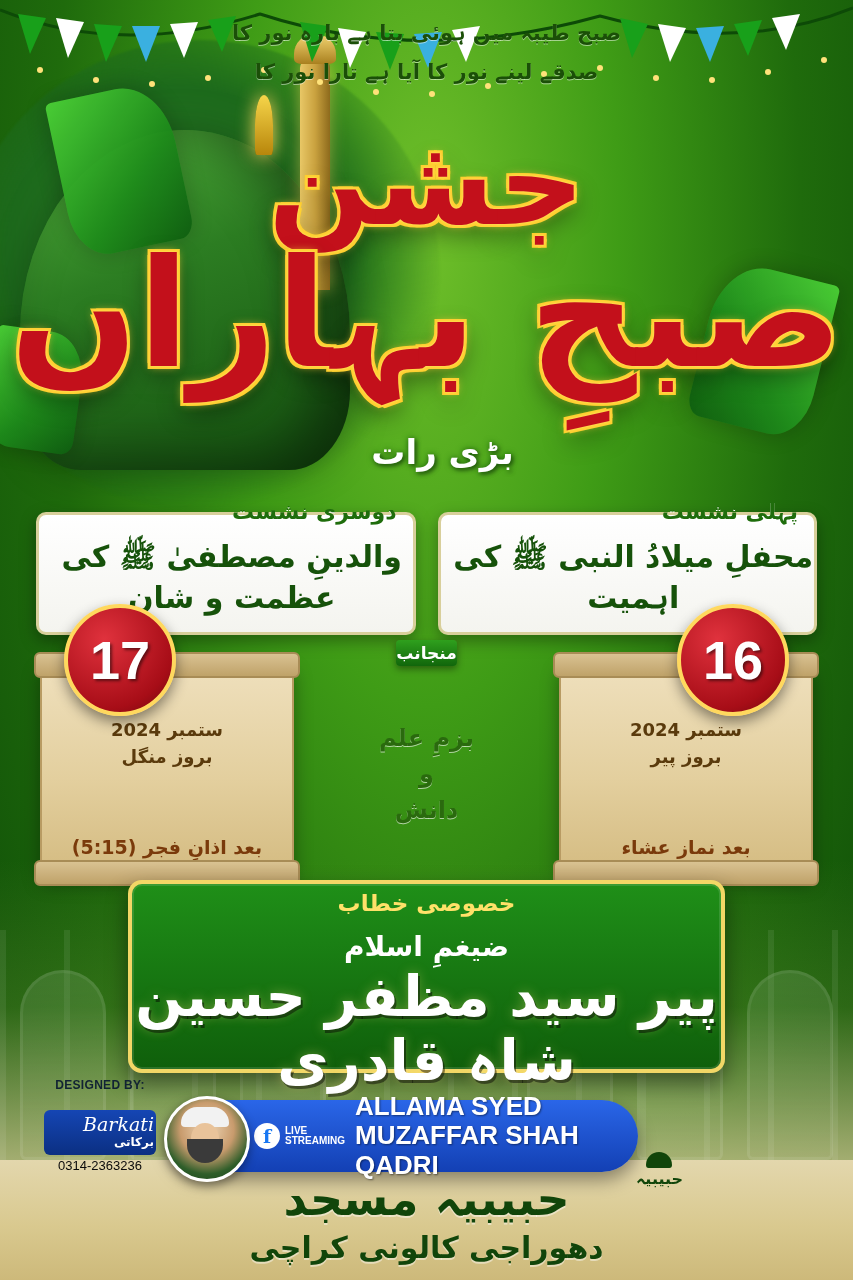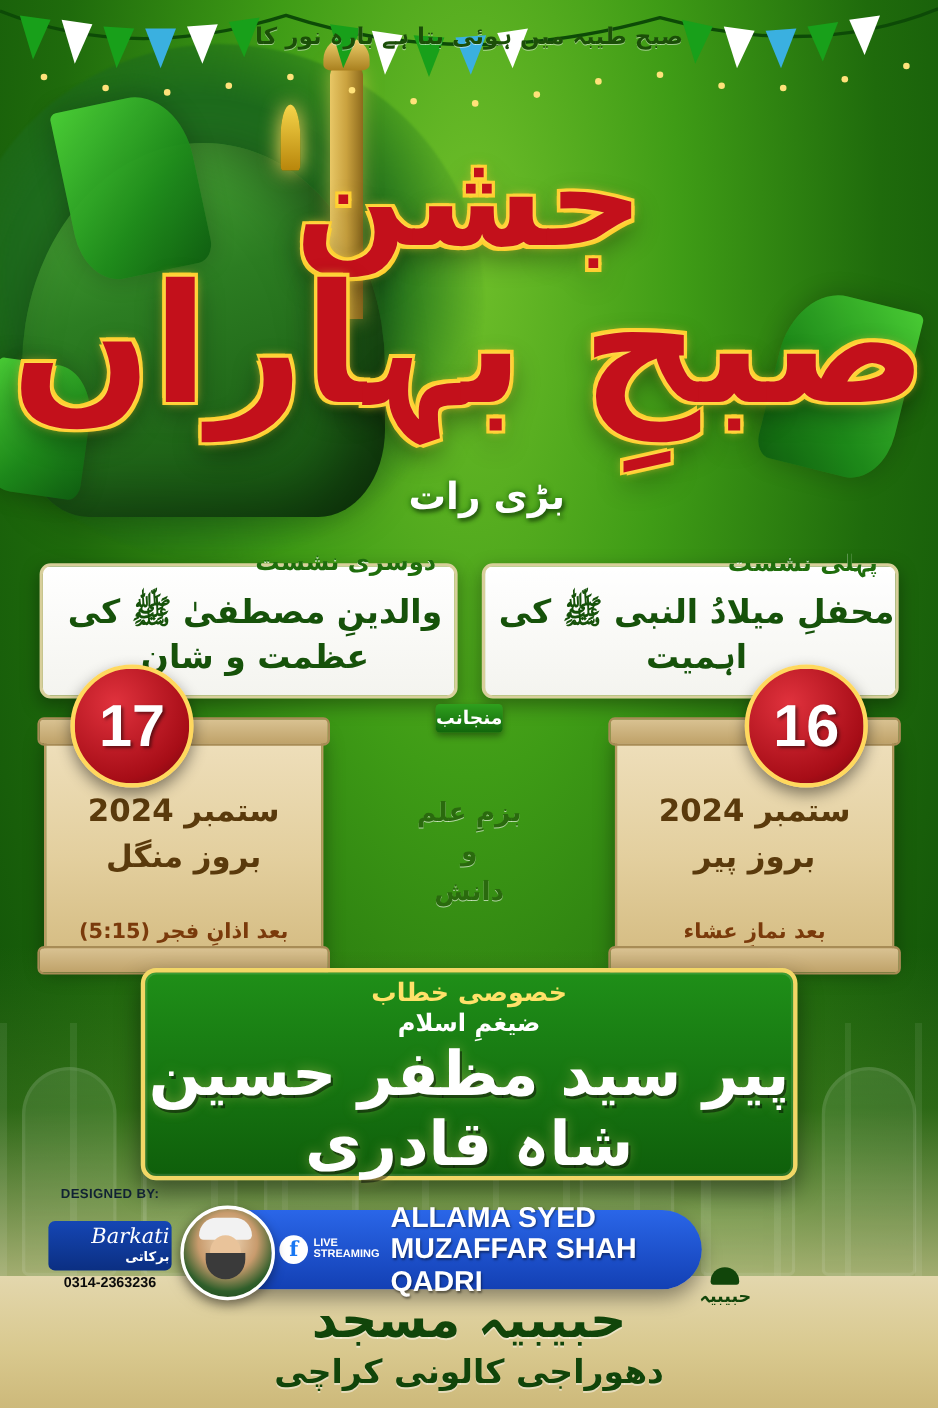--- a/index.html
+++ b/index.html
@@ -272,21 +272,21 @@
   }
   .badge.right { right: 34px; }
   .badge.left { left: 34px; }
 
   .scroll-text {
     position: absolute;
     left: 10px;
     right: 10px;
     top: 52px;
     color: #5a3a0c;
-    font-size: 28px;
+    font-size: 18px;
     line-height: 1.5;
     text-align: center;
   }
   .scroll-sub {
     position: absolute;
     left: 8px;
     right: 8px;
     bottom: 16px;
     color: #7a3a0b;
     font-size: 19px;
@@ -331,22 +331,22 @@
     box-shadow: 0 10px 22px rgba(0,0,0,.45), inset 0 0 0 2px rgba(255,255,255,.12);
     text-align: center;
   }
   .speaker-kicker {
     margin-top: 6px;
     color: #ffe169;
     font-size: 23px;
   }
   .speaker-role {
     color: #ffffff;
-    font-size: 22px;
-    margin-top: 2px;
+    font-size: 28px;
+    margin-top: 14px;
   }
   .speaker-name {
     color: #ffffff;
     font-size: 56px;
     margin-top: 2px;
     line-height: 1.15;
     text-shadow: 2px 3px 0 rgba(0,0,0,.45), 0 0 12px rgba(255,230,120,.35);
   }
 
   
@@ -376,21 +376,21 @@
     font-style: italic;
     font-size: 19px;
     line-height: 1.1;
   }
   .designer-brand-ur {
     font-size: 12px;
   }
   .designer-phone {
     margin-top: 3px;
     font-size: 13px;
-    font-weight: bold;
+    font-weight: normal;
     color: #0a0a0a;
   }
 
   
   .live-bar {
     position: absolute;
     left: 168px;
     top: 1100px;
     width: 470px;
     height: 72px;
@@ -571,20 +571,21 @@
           <circle cx="656" cy="78" r="3"></circle>
         <circle cx="712" cy="80" r="3"></circle>
           <circle cx="768" cy="72" r="3"></circle>
           <circle cx="824" cy="60" r="3"></circle>
       </g>
     </svg>
   </div>
 
   <div class="top-couplet urdu">
     <div>صبح طیبہ میں ہوئی بتا ہے بارہ نور کا</div>
+    <div>صدقے لینے نور کا آیا ہے تارا نور کا</div>
   </div>
 
   <div class="main-title urdu">
     <span>جشن</span>
     <span class="line2">صبحِ بہاراں</span>
   </div>
 
   <div class="subtitle-night urdu">بڑی رات</div>
 
   <div class="session-row">

